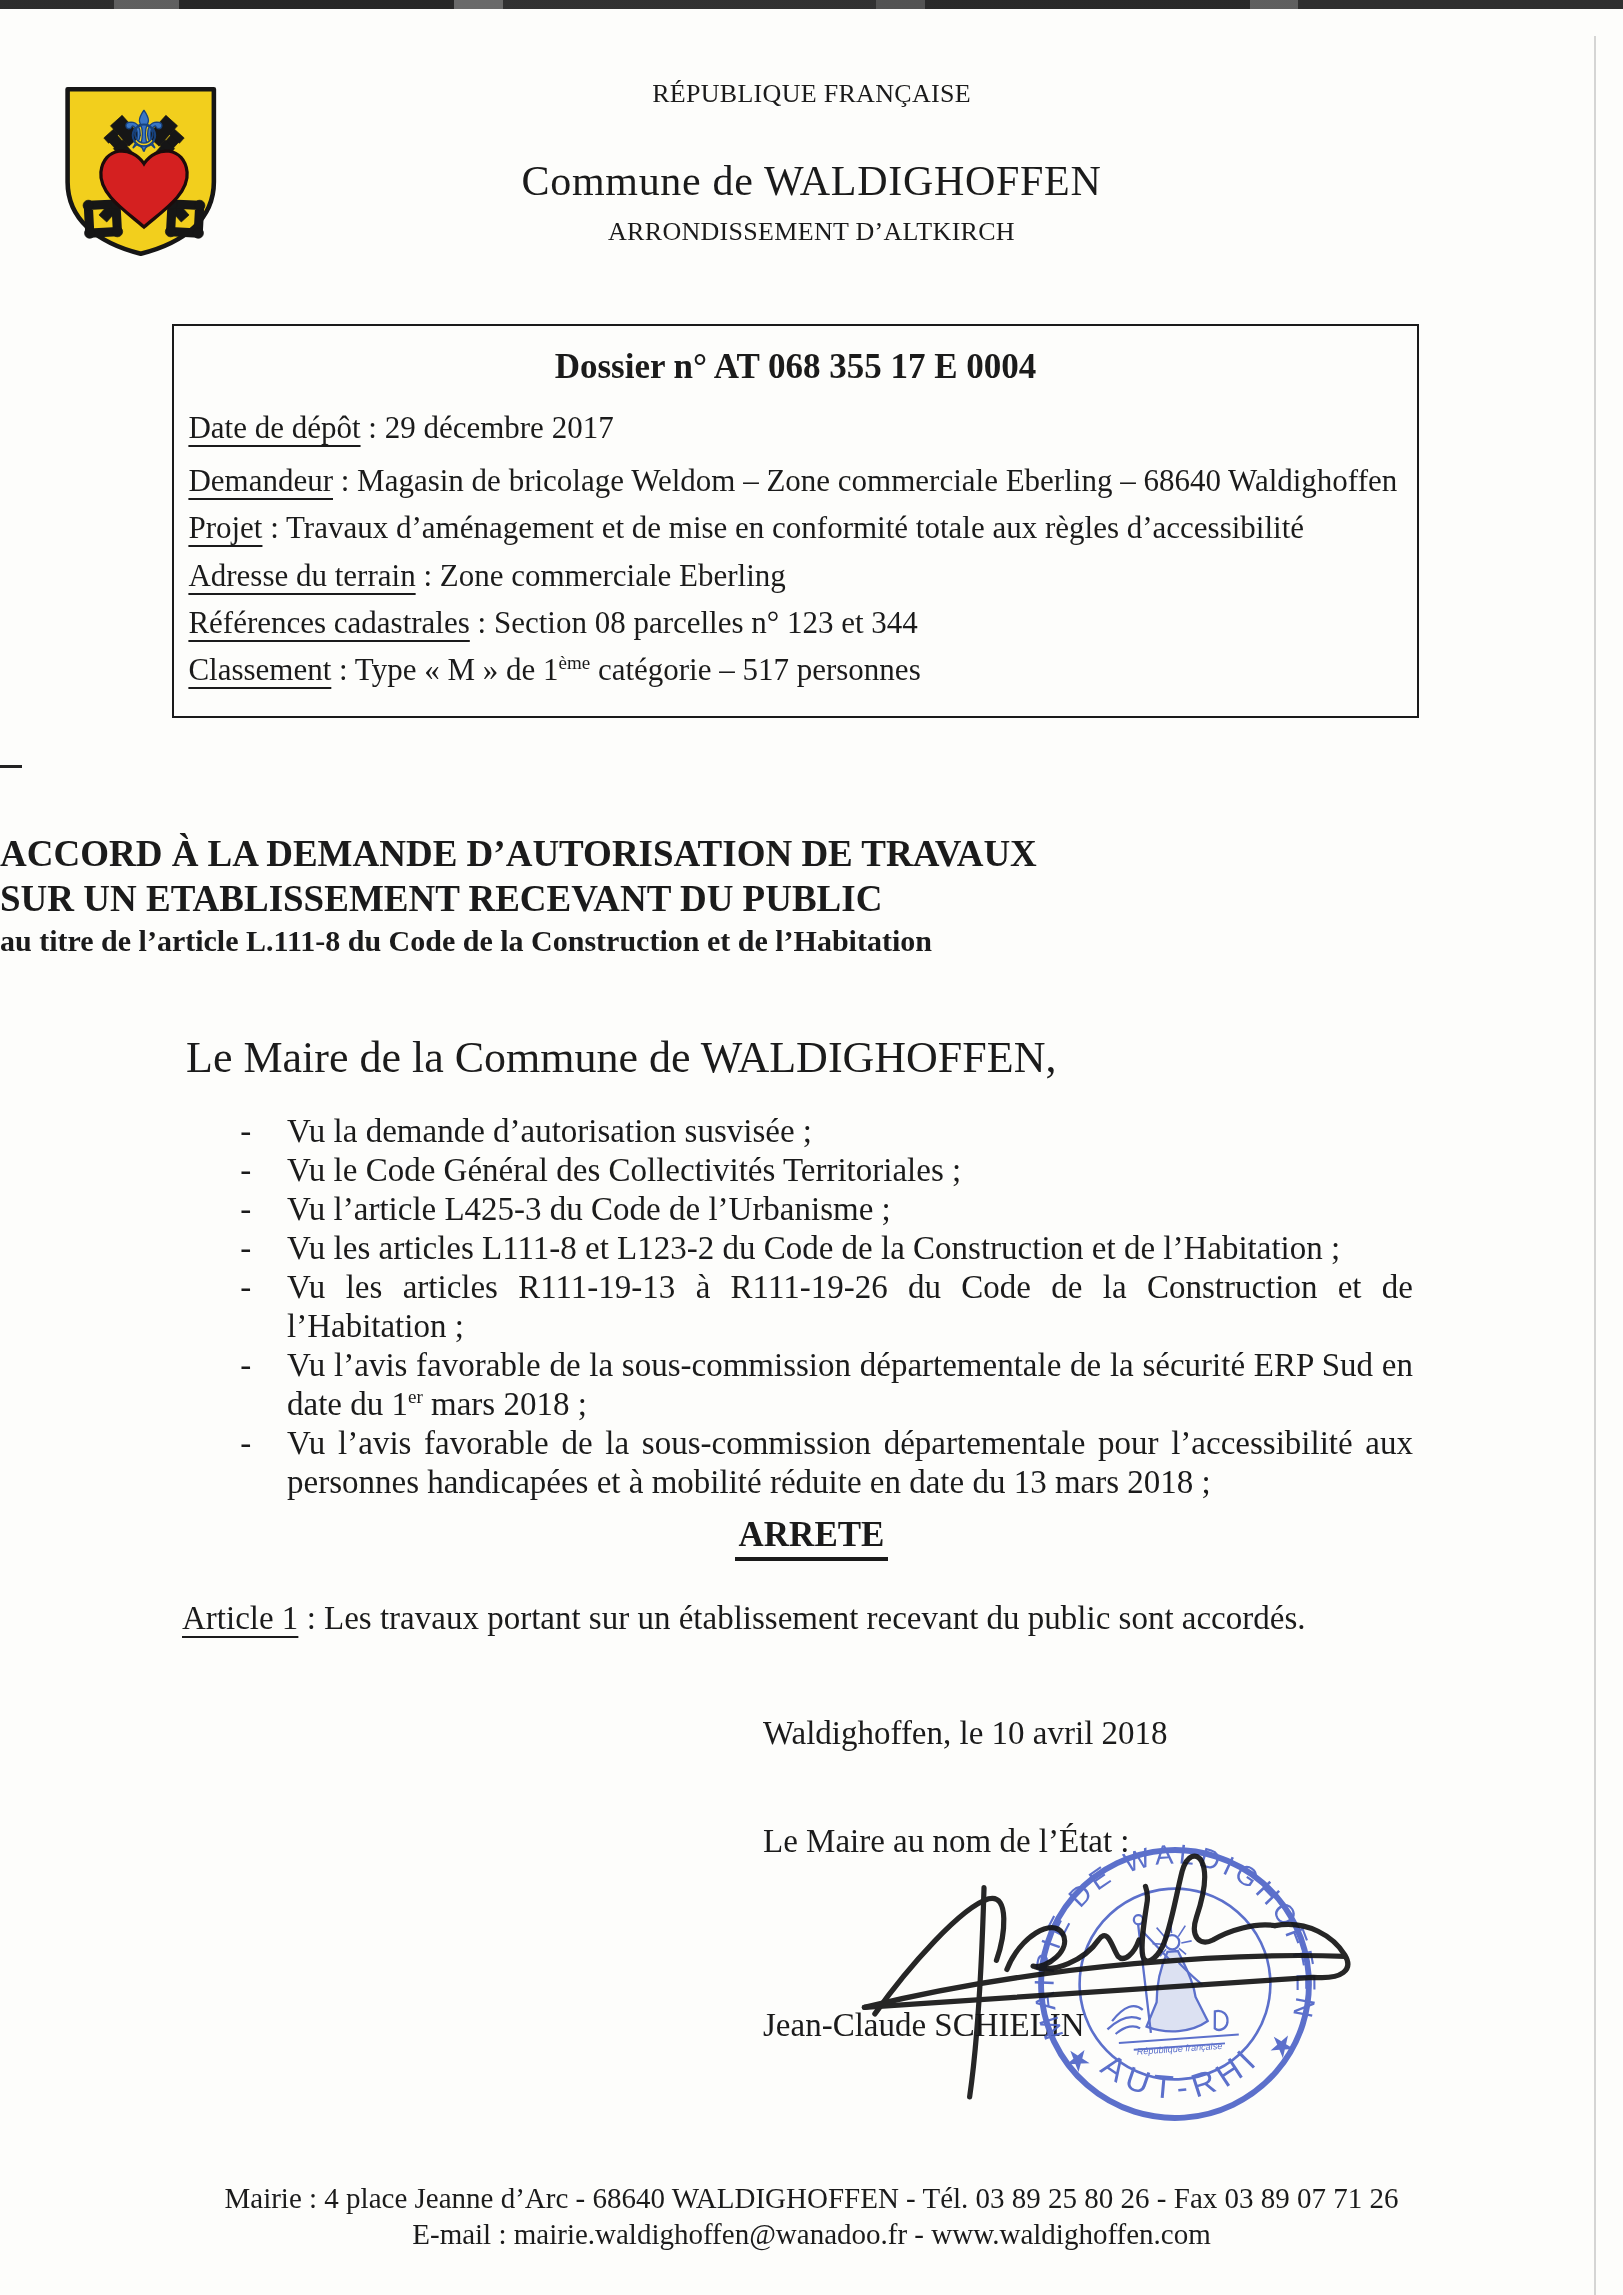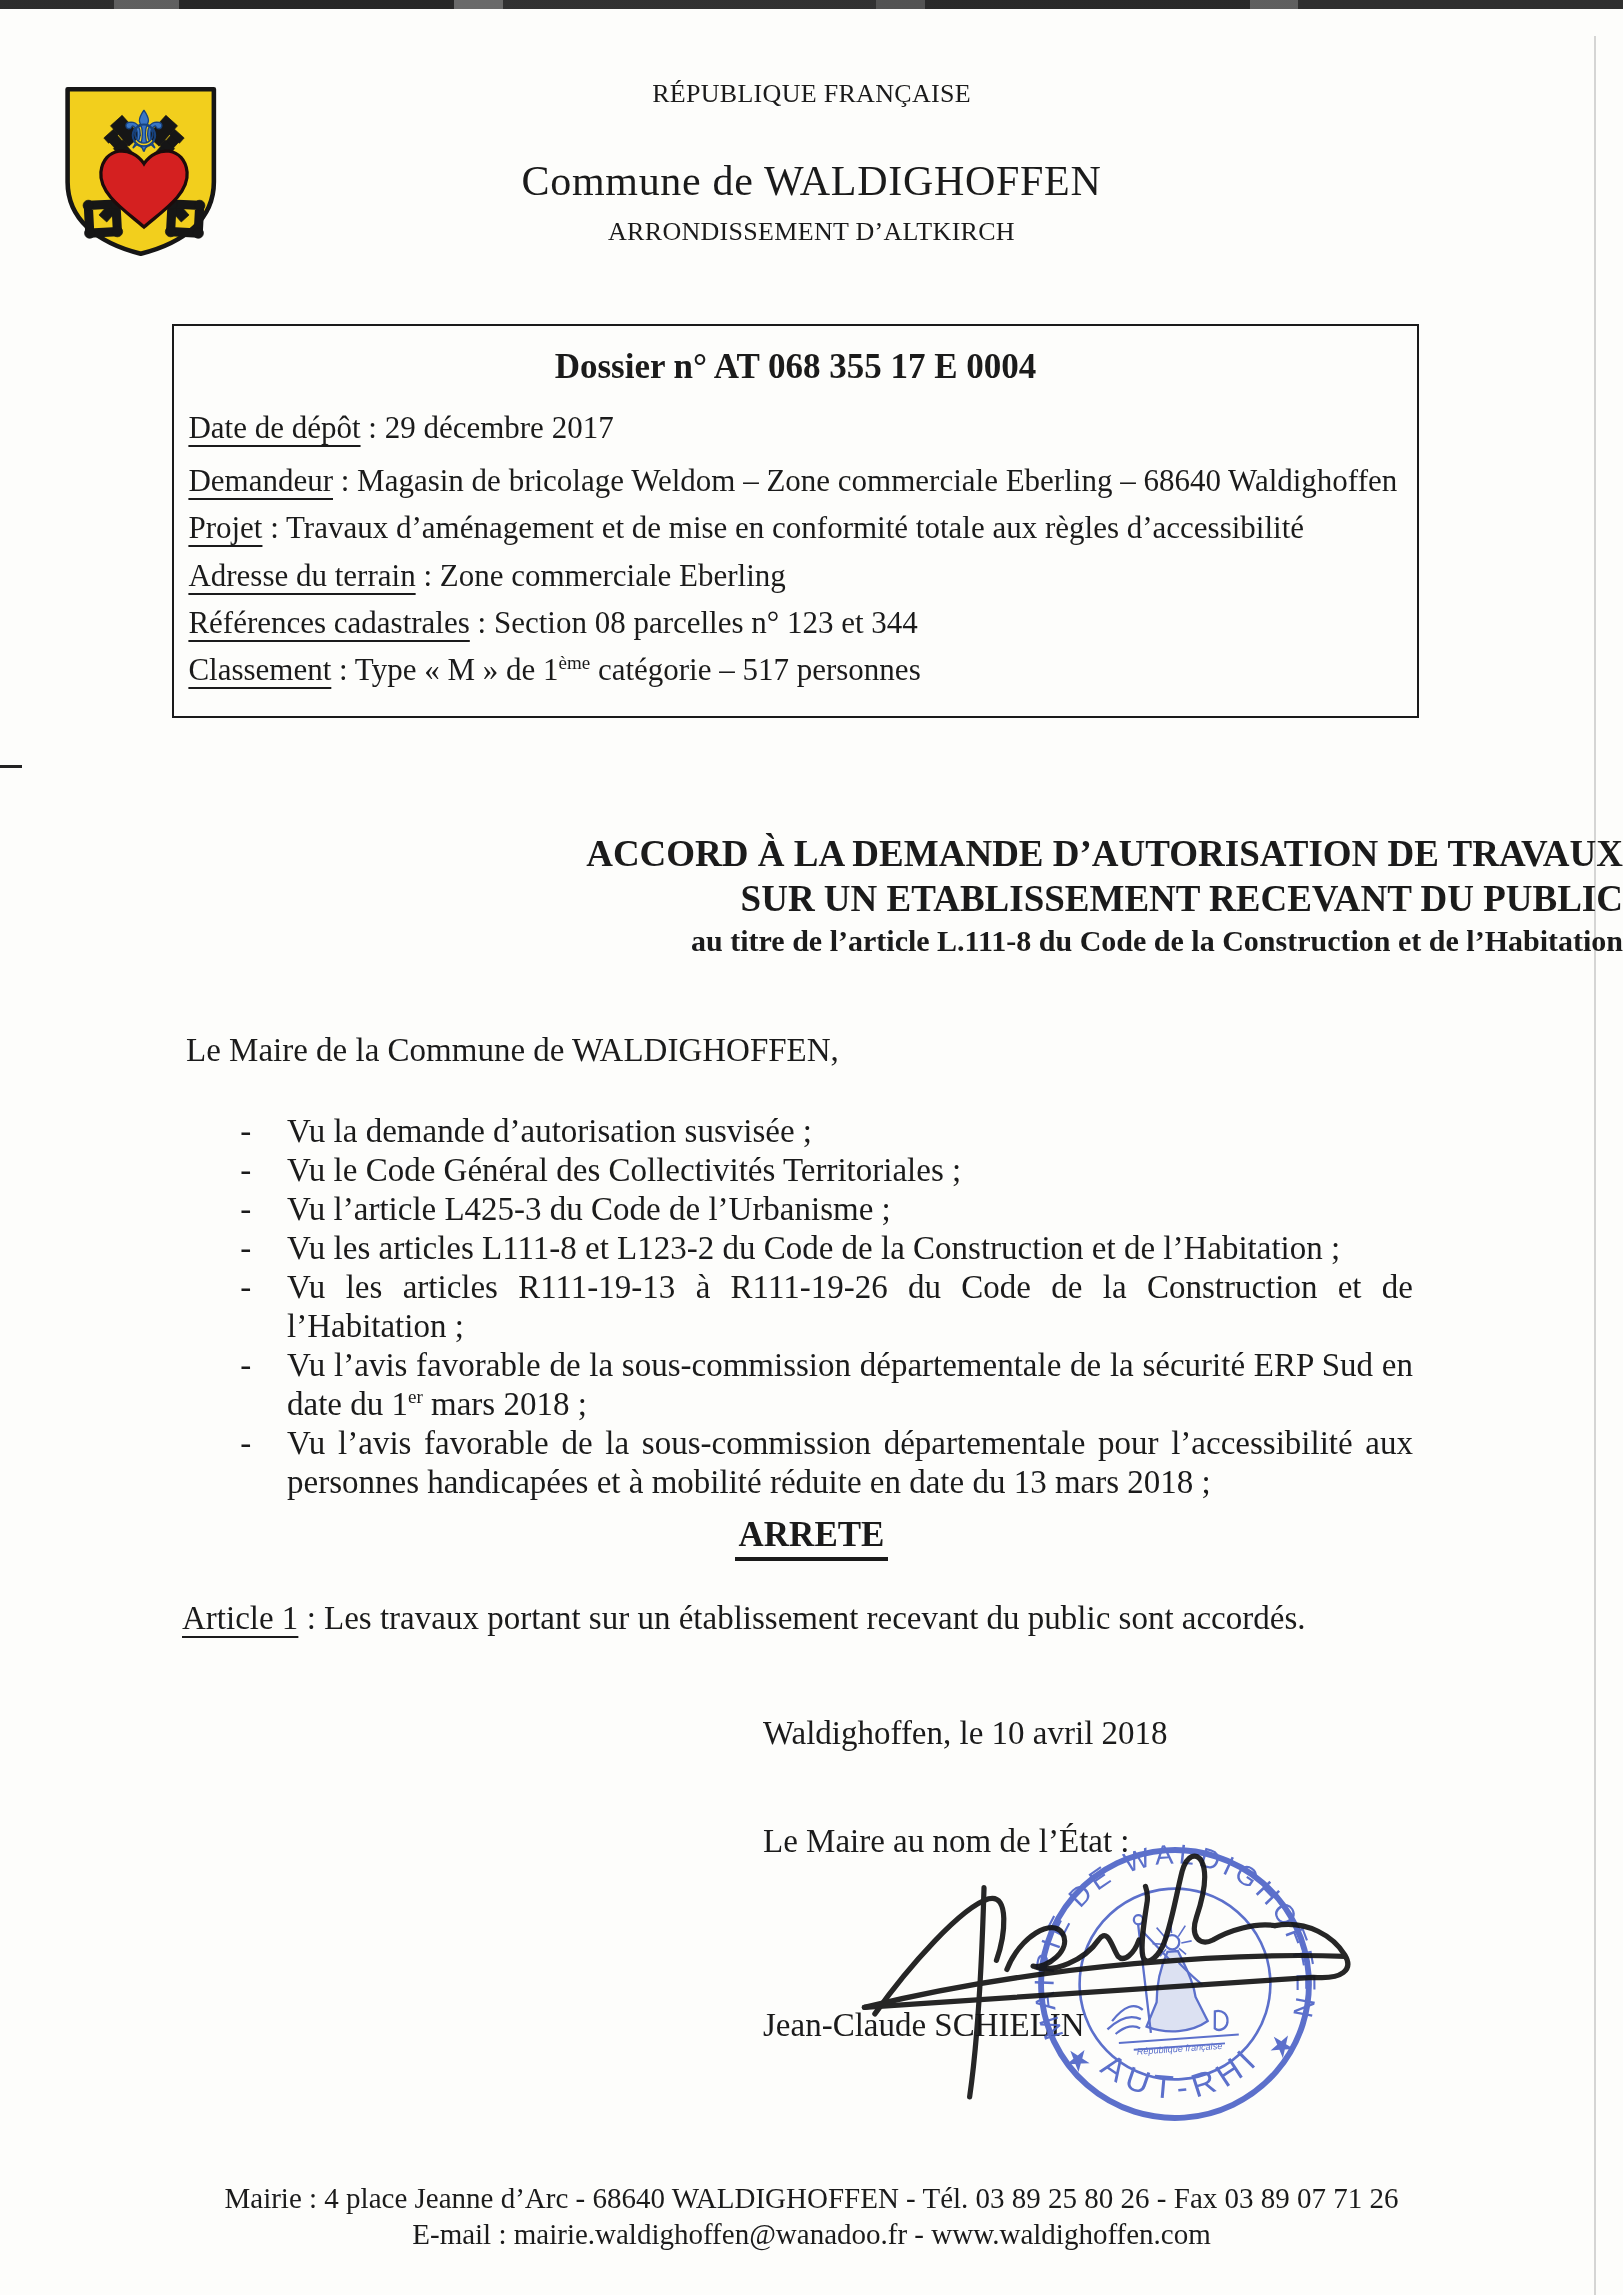--- a/index.html
+++ b/index.html
@@ -21,24 +21,24 @@
   .hdr{left:0;width:100%;text-align:center;letter-spacing:0.3px;}
   .hdr-small{font-size:26px;}
   .hdr-commune{font-size:42px;letter-spacing:0.7px;}
   
   .dossier-box{left:172px;top:324px;width:1243px;height:390px;border:2.6px solid #1a1a1a;}
   .dossier-title{position:absolute;left:0;top:21px;width:100%;text-align:center;font-size:35px;font-weight:bold;}
   .field{position:absolute;left:14.4px;font-size:31px;white-space:nowrap;}
   .field .lbl{text-decoration:underline;text-decoration-thickness:2px;text-underline-offset:6.5px;}
   sup.sm{font-size:19px;vertical-align:super;line-height:0;}
   
-  .title-line{left:0;width:100%;text-align:right;font-weight:bold;}
+  .title-line{left:0;width:100%;text-align:left;font-weight:bold;}
   .t1{font-size:37px;}
   .t3{font-size:30px;}
-  .intro{left:186px;top:1032px;font-size:33px;}
+  .intro{left:186px;top:1032px;font-size:44px;}
   
   .vu-list{left:239px;top:1112px;width:1174px;font-size:33px;line-height:39px;}
   .vu-item{position:relative;padding-left:48px;text-align:justify;}
   .vu-item .dash{position:absolute;left:1.3px;top:0;}
   .arrete{left:0;top:1515px;width:100%;text-align:center;font-size:35px;font-weight:bold;}
   .arrete span{border-bottom:4.6px solid #1a1a1a;padding:0 3.9px 2.6px 3.9px;}
   .article{left:182px;top:1600px;font-size:33px;}
   .article .lbl{text-decoration:underline;text-decoration-thickness:2px;text-underline-offset:6.5px;}
   .dateline{left:763px;top:1715px;font-size:33px;}
   .sig-intro{left:763px;top:1823px;font-size:33px;z-index:4;}

